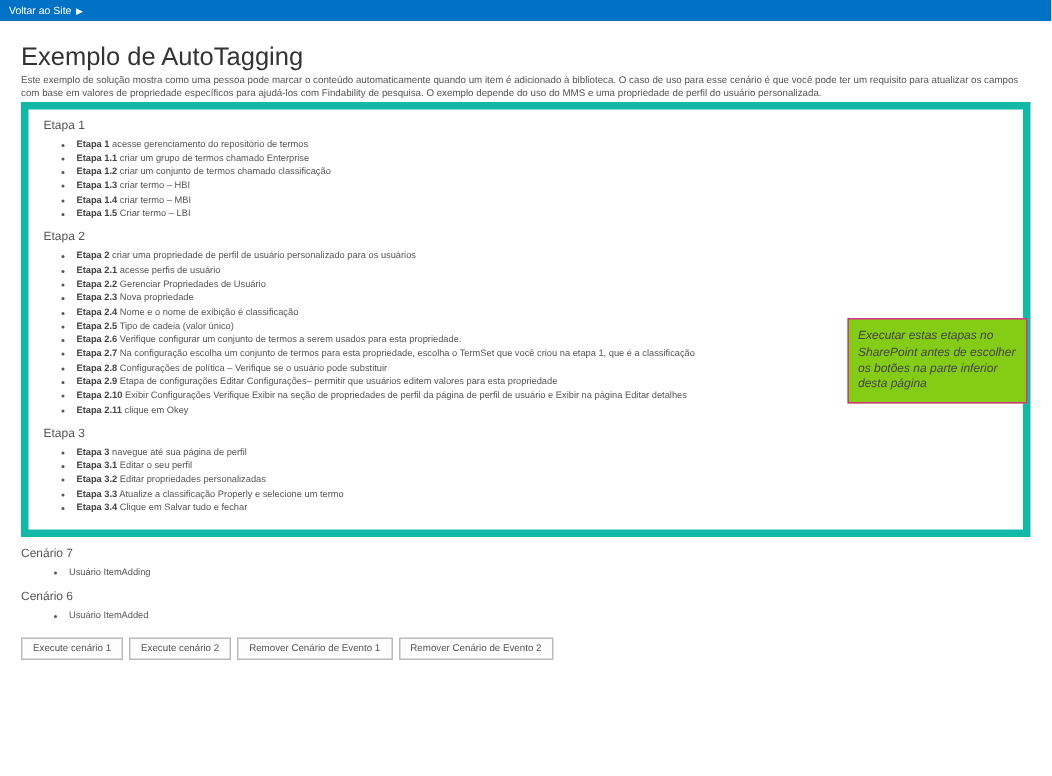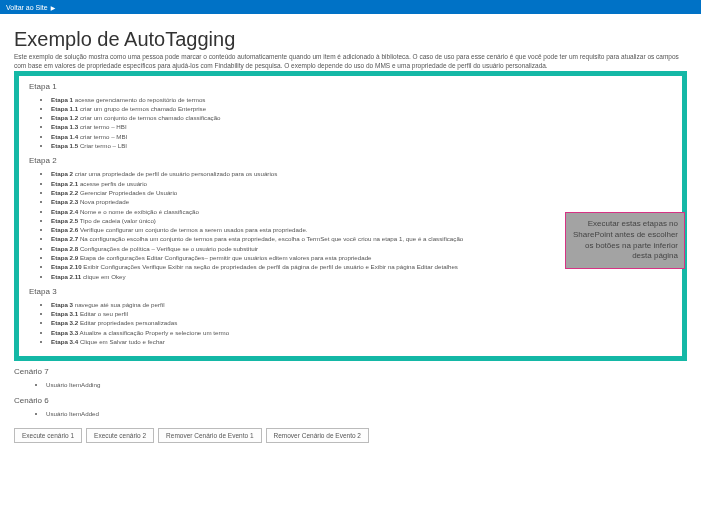--- a/index.html
+++ b/index.html
@@ -1,25 +1,25 @@
 <!DOCTYPE html>
 <html><head>
 <meta charset="utf-8">
 <style>
   * { box-sizing: border-box; margin: 0; padding: 0; }
   html, body { width: 701px; height: 517px; font-family: "Segoe UI", Arial, sans-serif; background: #fff; color: #333; }
   .topbar { background: #0072c6; height: 14px; display: flex; align-items: center; padding: 0 6px; }
   .topbar a { color: #fff; font-size: 7px; text-decoration: none; display: flex; align-items: center; gap: 3px; }
   .topbar .tri { font-size: 6px; }
   .page { padding: 8px 14px 10px 14px; position: relative; }
-  h1.title { font-size: 20px; font-weight: 300; color: #333; margin: 6px 0 2px 0; }
+  h1.title { font-size: 17px; font-weight: 300; color: #333; margin: 6px 0 2px 0; }
   p.desc { font-size: 6.5px; color: #555; line-height: 1.35; max-width: 670px; }
   .config-head { color: #0072c6; font-size: 9px; margin: 4px 0 4px 0; }
   .pink-box { border: 5px solid #14b8a6; padding-bottom: 4px; }
-  .callout { position: absolute; right: 16px; top: 198px; width: 120px; border: 1px solid #d63384; padding: 6px 6px; font-size: 8px; color: #444; text-align: right; line-height: 1.35; background: #a3a3a3; }
+  .callout { position: absolute; right: 16px; top: 198px; width: 120px; border: 1px solid #d63384; padding: 6px 6px; font-size: 8px; color: #444; text-align: left; line-height: 1.35; background: #84cc16; font-style: italic; }
   .section-head { font-size: 8px; color: #555; margin: 6px 0 4px 10px; }
   .section-head.outer { margin-left: 0; }
   ul.steps { list-style: disc; margin: 2px 0 6px 32px; }
   ul.steps li { font-size: 6.2px; color: #555; line-height: 1.5; }
   ul.steps li b { font-weight: 600; color: #444; }
   .btn-row { margin-top: 10px; display: flex; gap: 4px; }
   .btn { border: 1px solid #bbb; background: #fdfdfd; font-size: 6.5px; color: #555; padding: 3px 7px; cursor: pointer; }
 </style>
 </head>
 <body>

